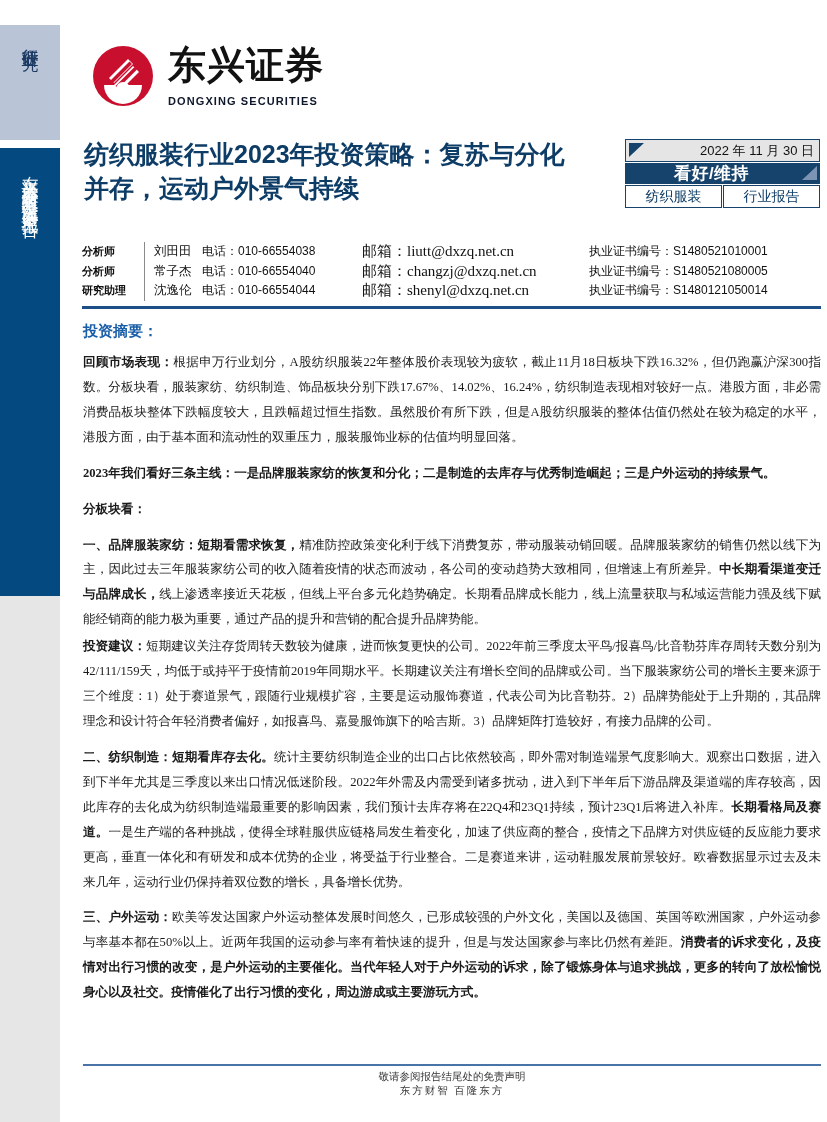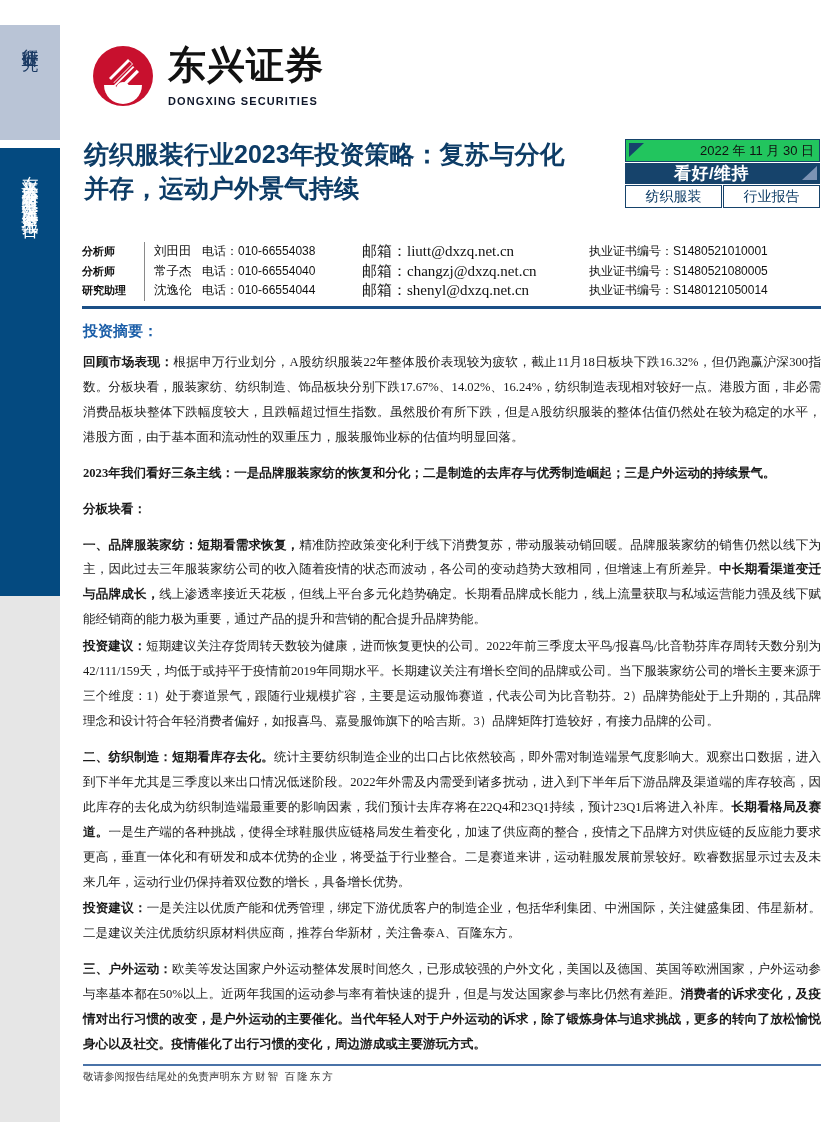--- a/index.html
+++ b/index.html
@@ -63,21 +63,21 @@
   #doc-title {
     font-family:"Liberation Sans","DejaVu Sans",sans-serif;
     font-size:25px; font-weight:bold; color:#0d3c66;
     line-height:1.34; letter-spacing:0px;
   }
 
   
   #meta-box { position:absolute; right:1px; top:139px; width:195px; }
   .meta-cell { border:1px solid #16436b; }
   #meta-date-row {
-    height:23px; position:relative; background:#22c55e;
+    height:23px; position:relative; background:#e5e5e5;
     display:flex; align-items:center; justify-content:flex-end;
     padding-right:5px;
   }
   #meta-date-tri {
     position:absolute; left:3px; top:3px; width:0; height:0;
     border-left:15px solid #16436b; border-bottom:14px solid transparent;
   }
   #meta-date-text {
     font-family:"Liberation Sans","DejaVu Sans",sans-serif;
     font-size:13px; color:#111; white-space:nowrap;
@@ -156,21 +156,21 @@
   .para b { font-weight:bold; }
   .para.allbold { font-weight:bold; }
   .para.spaced { margin-top:11px; }
 
   
   #footer-rule {
     position:absolute; left:7px; top:1064px; width:738px; height:1.5px; background:#4a73a8;
   }
   #footer-row {
     position:absolute; left:7px; top:1070px; width:738px;
-    display:flex; justify-content:flex-start; align-items:center;
+    display:flex; justify-content:flex-end; align-items:center;flex-direction:column;
   }
   .footer-text {
     font-family:"Liberation Serif","DejaVu Serif",serif;
     font-size:10.5px; color:#3a3a3a;
   }
   #footer-right { letter-spacing:2px; }
 </style>
 </head>
 <body>
 
@@ -269,23 +269,20 @@
     </p>
 
     <p class="para">
       <b>投资建议：</b><span>短期建议关注存货周转天数较为健康，进而恢复更快的公司。2022年前三季度太平鸟/报喜鸟/比音勒芬库存周转天数分别为42/111/159天，均低于或持平于疫情前2019年同期水平。长期建议关注有增长空间的品牌或公司。当下服装家纺公司的增长主要来源于三个维度：1）处于赛道景气，跟随行业规模扩容，主要是运动服饰赛道，代表公司为比音勒芬。2）品牌势能处于上升期的，其品牌理念和设计符合年轻消费者偏好，如报喜鸟、嘉曼服饰旗下的哈吉斯。3）品牌矩阵打造较好，有接力品牌的公司。</span>
     </p>
 
     <p class="para spaced">
       <b>二、纺织制造：短期看库存去化。</b><span>统计主要纺织制造企业的出口占比依然较高，即外需对制造端景气度影响大。观察出口数据，进入到下半年尤其是三季度以来出口情况低迷阶段。2022年外需及内需受到诸多扰动，进入到下半年后下游品牌及渠道端的库存较高，因此库存的去化成为纺织制造端最重要的影响因素，我们预计去库存将在22Q4和23Q1持续，预计23Q1后将进入补库。</span><b>长期看格局及赛道。</b><span>一是生产端的各种挑战，使得全球鞋服供应链格局发生着变化，加速了供应商的整合，疫情之下品牌方对供应链的反应能力要求更高，垂直一体化和有研发和成本优势的企业，将受益于行业整合。二是赛道来讲，运动鞋服发展前景较好。欧睿数据显示过去及未来几年，运动行业仍保持着双位数的增长，具备增长优势。</span>
     </p>
 
-    <p class="para">
-      <b>投资建议：</b><span>一是关注以优质产能和优秀管理，绑定下游优质客户的制造企业，包括华利集团、中洲国际，关注健盛集团、伟星新材。二是建议关注优质纺织原材料供应商，推荐台华新材，关注鲁泰A、百隆东方。</span>
-    </p>
 
     <p class="para spaced">
       <b>三、户外运动：</b><span>欧美等发达国家户外运动整体发展时间悠久，已形成较强的户外文化，美国以及德国、英国等欧洲国家，户外运动参与率基本都在50%以上。近两年我国的运动参与率有着快速的提升，但是与发达国家参与率比仍然有差距。</span><b>消费者的诉求变化，及疫情对出行习惯的改变，是户外运动的主要催化。当代年轻人对于户外运动的诉求，除了锻炼身体与追求挑战，更多的转向了放松愉悦身心以及社交。疫情催化了出行习惯的变化，周边游成或主要游玩方式。</b>
     </p>
 
   </div>
 
   <div id="footer-rule"></div>
   <div id="footer-row">
     <span class="footer-text">敬请参阅报告结尾处的免责声明</span>

